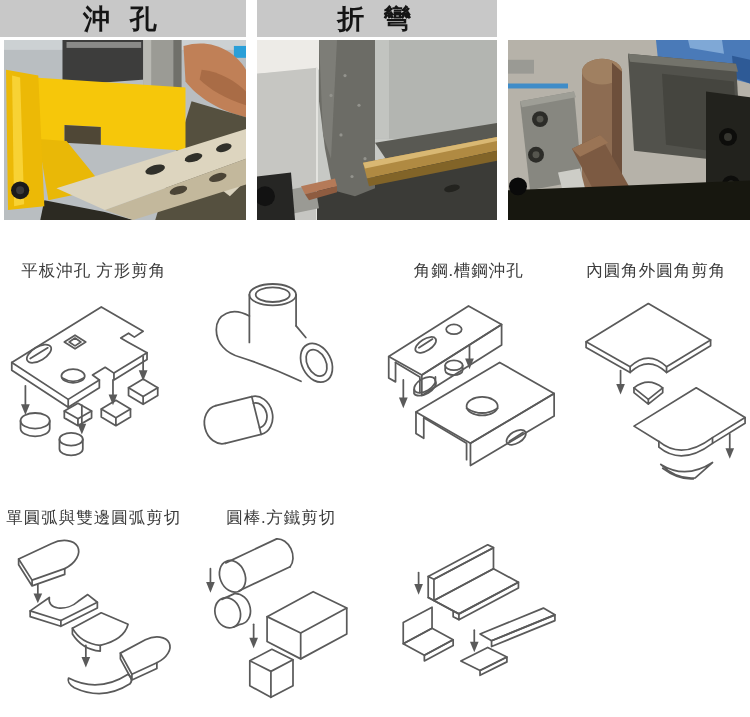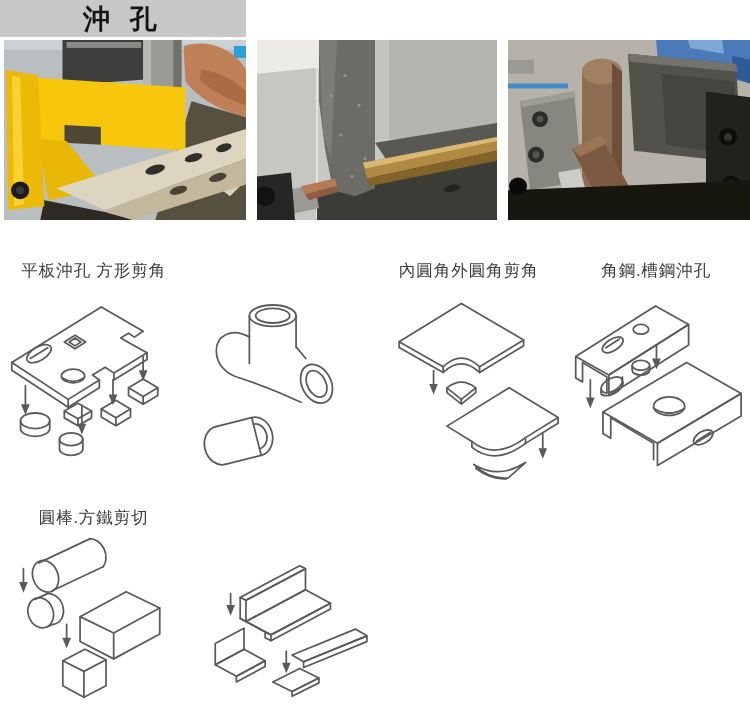--- a/index.html
+++ b/index.html
@@ -12,35 +12,36 @@
   .top-grid{display:grid;grid-template-columns:246px 240px 242px;column-gap:11px;}
   .op-header{height:37px;background:var(--header-bg);display:flex;align-items:center;justify-content:center;
         font-weight:bold;font-size:27px;letter-spacing:6px;color:var(--header-text);}
   .photo-row{display:grid;grid-template-columns:246px 240px 242px;column-gap:11px;margin-top:3px;}
   .photo{height:180px;}
   .photo svg{display:block;width:100%;height:100%;}
   .photo.inset{padding-left:4px;box-sizing:border-box;}
   .diagram-grid{display:grid;grid-template-columns:repeat(4,187.5px);}
   .row1{margin-top:40px;}
   .row2{margin-top:6px;}
-  .diagram-cell{display:flex;flex-direction:column;align-items:center;justify-content:space-between;}
+  .diagram-cell{display:flex;flex-direction:column;align-items:center;}
   .caption{font-family:"Liberation Serif","DejaVu Serif",serif;font-size:16.5px;line-height:21px;
         letter-spacing:1px;color:var(--caption-text);text-align:center;white-space:nowrap;}
   .drawing{margin-top:8px;}
   .ln path,.ln ellipse,.ln line{fill:none;stroke:var(--line-art);stroke-width:1.8;
         stroke-linejoin:round;stroke-linecap:round;}
   .ln path.ah{fill:var(--line-art);stroke:none;}
 </style>
 </head>
 <body>
 
 <div class="page">
 
   <div class="top-grid">
     <div class="op-header">沖 孔</div>
+    <div class="op-header">折 彎</div>
   </div>
 
   <div class="photo-row">
 
     <div class="photo inset">
       <svg viewBox="0 0 240 182" preserveAspectRatio="none">
         <rect width="240" height="182" fill="#b9bec1"></rect>
         <rect width="240" height="10" fill="#ccd1d3"></rect>
         <polygon points="58,0 140,0 140,40 58,46" fill="#3d3d3c"></polygon>
         <rect x="62" y="2" width="74" height="6" fill="#8a8a88"></rect>
@@ -189,42 +190,20 @@
           <path d="M30,134 a14,17 0 0 0 0,40"></path>
           <path d="M30,134 L68,134"></path>
           <path d="M30,174 L68,174"></path>
           <path d="M68,134 a14,17 0 0 1 0,40 L68,134"></path>
           <path d="M68,141 a9,11 0 0 1 0,26"></path>
         </g>
       </svg>
     </div>
 
     <div class="diagram-cell">
-      <div class="caption">內圓角外圓角剪角</div>
-      <div class="caption"></div>
-      <svg class="drawing ln" width="182" height="212" viewBox="0 0 190 215">
-        <path d="M22,52 L87,12 L152,50 L106,78 Q87,60 68,78 Z"></path>
-        <path d="M152,50 L152,56 L106,84 L106,78"></path>
-        <path d="M106,84 Q87,66 68,84 L68,78"></path>
-        <path d="M22,52 L22,58 L68,84"></path>
-        <path d="M72,100 Q87,88 102,100 L87,112 Z"></path>
-        <path d="M72,100 L72,105 L87,117 L87,112 M102,100 L102,105 L87,117"></path>
-        <path d="M58,82 L58,96"></path>
-          <path class="ah" d="M53.5,96 L62.5,96 L58,107 Z"></path>
-        <path d="M72,140 L137,100 L188,131 L154,152 Q122,176 98,156 Z"></path>
-        <path d="M188,131 L188,137 L154,158 L154,152"></path>
-        <path d="M154,158 Q122,182 98,162 L98,156"></path>
-        <path d="M100,180 Q126,196 154,178 L136,194 Q116,196 100,180 Z"></path>
-        <path d="M102,184 Q118,196 134,195"></path>
-        <path d="M172,148 L172,163"></path>
-          <path class="ah" d="M167.5,163 L176.5,163 L172,174 Z"></path>
-      </svg>
-    </div>
-
-    <div class="diagram-cell">
       <div class="caption">角鋼.槽鋼沖孔</div>
       <div class="caption"></div>
       <svg class="drawing ln" width="180" height="212" viewBox="0 0 185 215">
         <path d="M10,68 L92,16 L126,35 L44,87 Z"></path>
         <path d="M44,87 L126,35 L126,56 L44,108 Z"></path>
         <path d="M10,68 L10,90 L17,94 L17,74"></path>
         <path d="M17,74 L42,89 L42,105"></path>
         <ellipse cx="48" cy="56" rx="12" ry="6" transform="rotate(-32 48 56)"></ellipse>
         <path d="M41,59 L55,50"></path>
         <ellipse cx="77" cy="40" rx="8" ry="5"></ellipse>
@@ -239,24 +218,65 @@
         <path d="M38,125 L124,74 L180,106 L94,157 Z"></path>
         <path d="M94,157 L180,106 L180,129 L94,180 Z"></path>
         <path d="M38,125 L38,147 L46,152 L46,131"></path>
         <path d="M46,131 L90,157 L90,174"></path>
         <ellipse cx="106" cy="119" rx="16" ry="9.5"></ellipse>
         <path d="M90,121 Q106,131 122,121"></path>
         <ellipse cx="141" cy="151" rx="11" ry="6" transform="rotate(-31 141 151)"></ellipse>
         <path d="M134,155 L148,146"></path>
       </svg>
     </div>
+
+    <div class="diagram-cell">
+      <div class="caption">內圓角外圓角剪角</div>
+      <div class="caption"></div>
+      <svg class="drawing ln" width="182" height="212" viewBox="0 0 190 215">
+        <path d="M22,52 L87,12 L152,50 L106,78 Q87,60 68,78 Z"></path>
+        <path d="M152,50 L152,56 L106,84 L106,78"></path>
+        <path d="M106,84 Q87,66 68,84 L68,78"></path>
+        <path d="M22,52 L22,58 L68,84"></path>
+        <path d="M72,100 Q87,88 102,100 L87,112 Z"></path>
+        <path d="M72,100 L72,105 L87,117 L87,112 M102,100 L102,105 L87,117"></path>
+        <path d="M58,82 L58,96"></path>
+          <path class="ah" d="M53.5,96 L62.5,96 L58,107 Z"></path>
+        <path d="M72,140 L137,100 L188,131 L154,152 Q122,176 98,156 Z"></path>
+        <path d="M188,131 L188,137 L154,158 L154,152"></path>
+        <path d="M154,158 Q122,182 98,162 L98,156"></path>
+        <path d="M100,180 Q126,196 154,178 L136,194 Q116,196 100,180 Z"></path>
+        <path d="M102,184 Q118,196 134,195"></path>
+        <path d="M172,148 L172,163"></path>
+          <path class="ah" d="M167.5,163 L176.5,163 L172,174 Z"></path>
+      </svg>
+    </div>
   </div>
 
   <div class="diagram-grid row2">
 
+    <div class="diagram-cell">
+      <div class="caption">單圓弧與雙邊圓弧剪切</div>
+      <div class="caption"></div>
+      <svg class="drawing ln" width="180" height="168" viewBox="0 0 185 175">
+        <path d="M14,24 L48,8 A20,13 -24 1 1 62,34 L28,46 Z"></path>
+        <path d="M14,24 L14,30 L28,52 L28,46 M28,52 L62,40 L62,34"></path>
+        <path d="M34,50 L34,60"></path>
+          <path class="ah" d="M29.5,60 L38.5,60 L34,70 Z"></path>
+        <path d="M26,78 L46,64 A19,12 -24 0 0 76,68 L86,61 L96,69 L58,88 Z"></path>
+        <path d="M26,78 L26,84 L58,94 L58,88 M58,94 L96,75 L96,69"></path>
+        <path d="M70,96 L100,80 L128,92 Q124,108 99,114 Q79,112 70,96 Z"></path>
+        <path d="M70,96 L70,102 Q80,118 99,120 L99,114"></path>
+        <path d="M84,114 L84,126"></path>
+          <path class="ah" d="M79.5,126 L88.5,126 L84,137 Z"></path>
+        <path d="M66,148 Q97,164 128,144 Q134,149 130,154 Q102,172 72,158 Q64,153 66,148 Z"></path>
+        <path d="M120,122 L146,108 A17,11 -24 1 1 158,132 L132,144 Z"></path>
+        <path d="M120,122 L120,128 L132,150 L132,144 M132,150 L158,138 L158,132"></path>
+      </svg>
+    </div>
 
     <div class="diagram-cell">
       <div class="caption">圓棒.方鐵剪切</div>
       <div class="caption"></div>
       <svg class="drawing ln" width="180" height="168" viewBox="0 0 185 175">
         <ellipse cx="42" cy="42" rx="13" ry="17" transform="rotate(-22 42 42)"></ellipse>
         <path d="M35,28 L88,3"></path>
         <path d="M49,57 L102,32"></path>
         <path d="M88,3 A13,17 -22 0 1 102,32"></path>
         <path d="M19,34 L19,48"></path>

